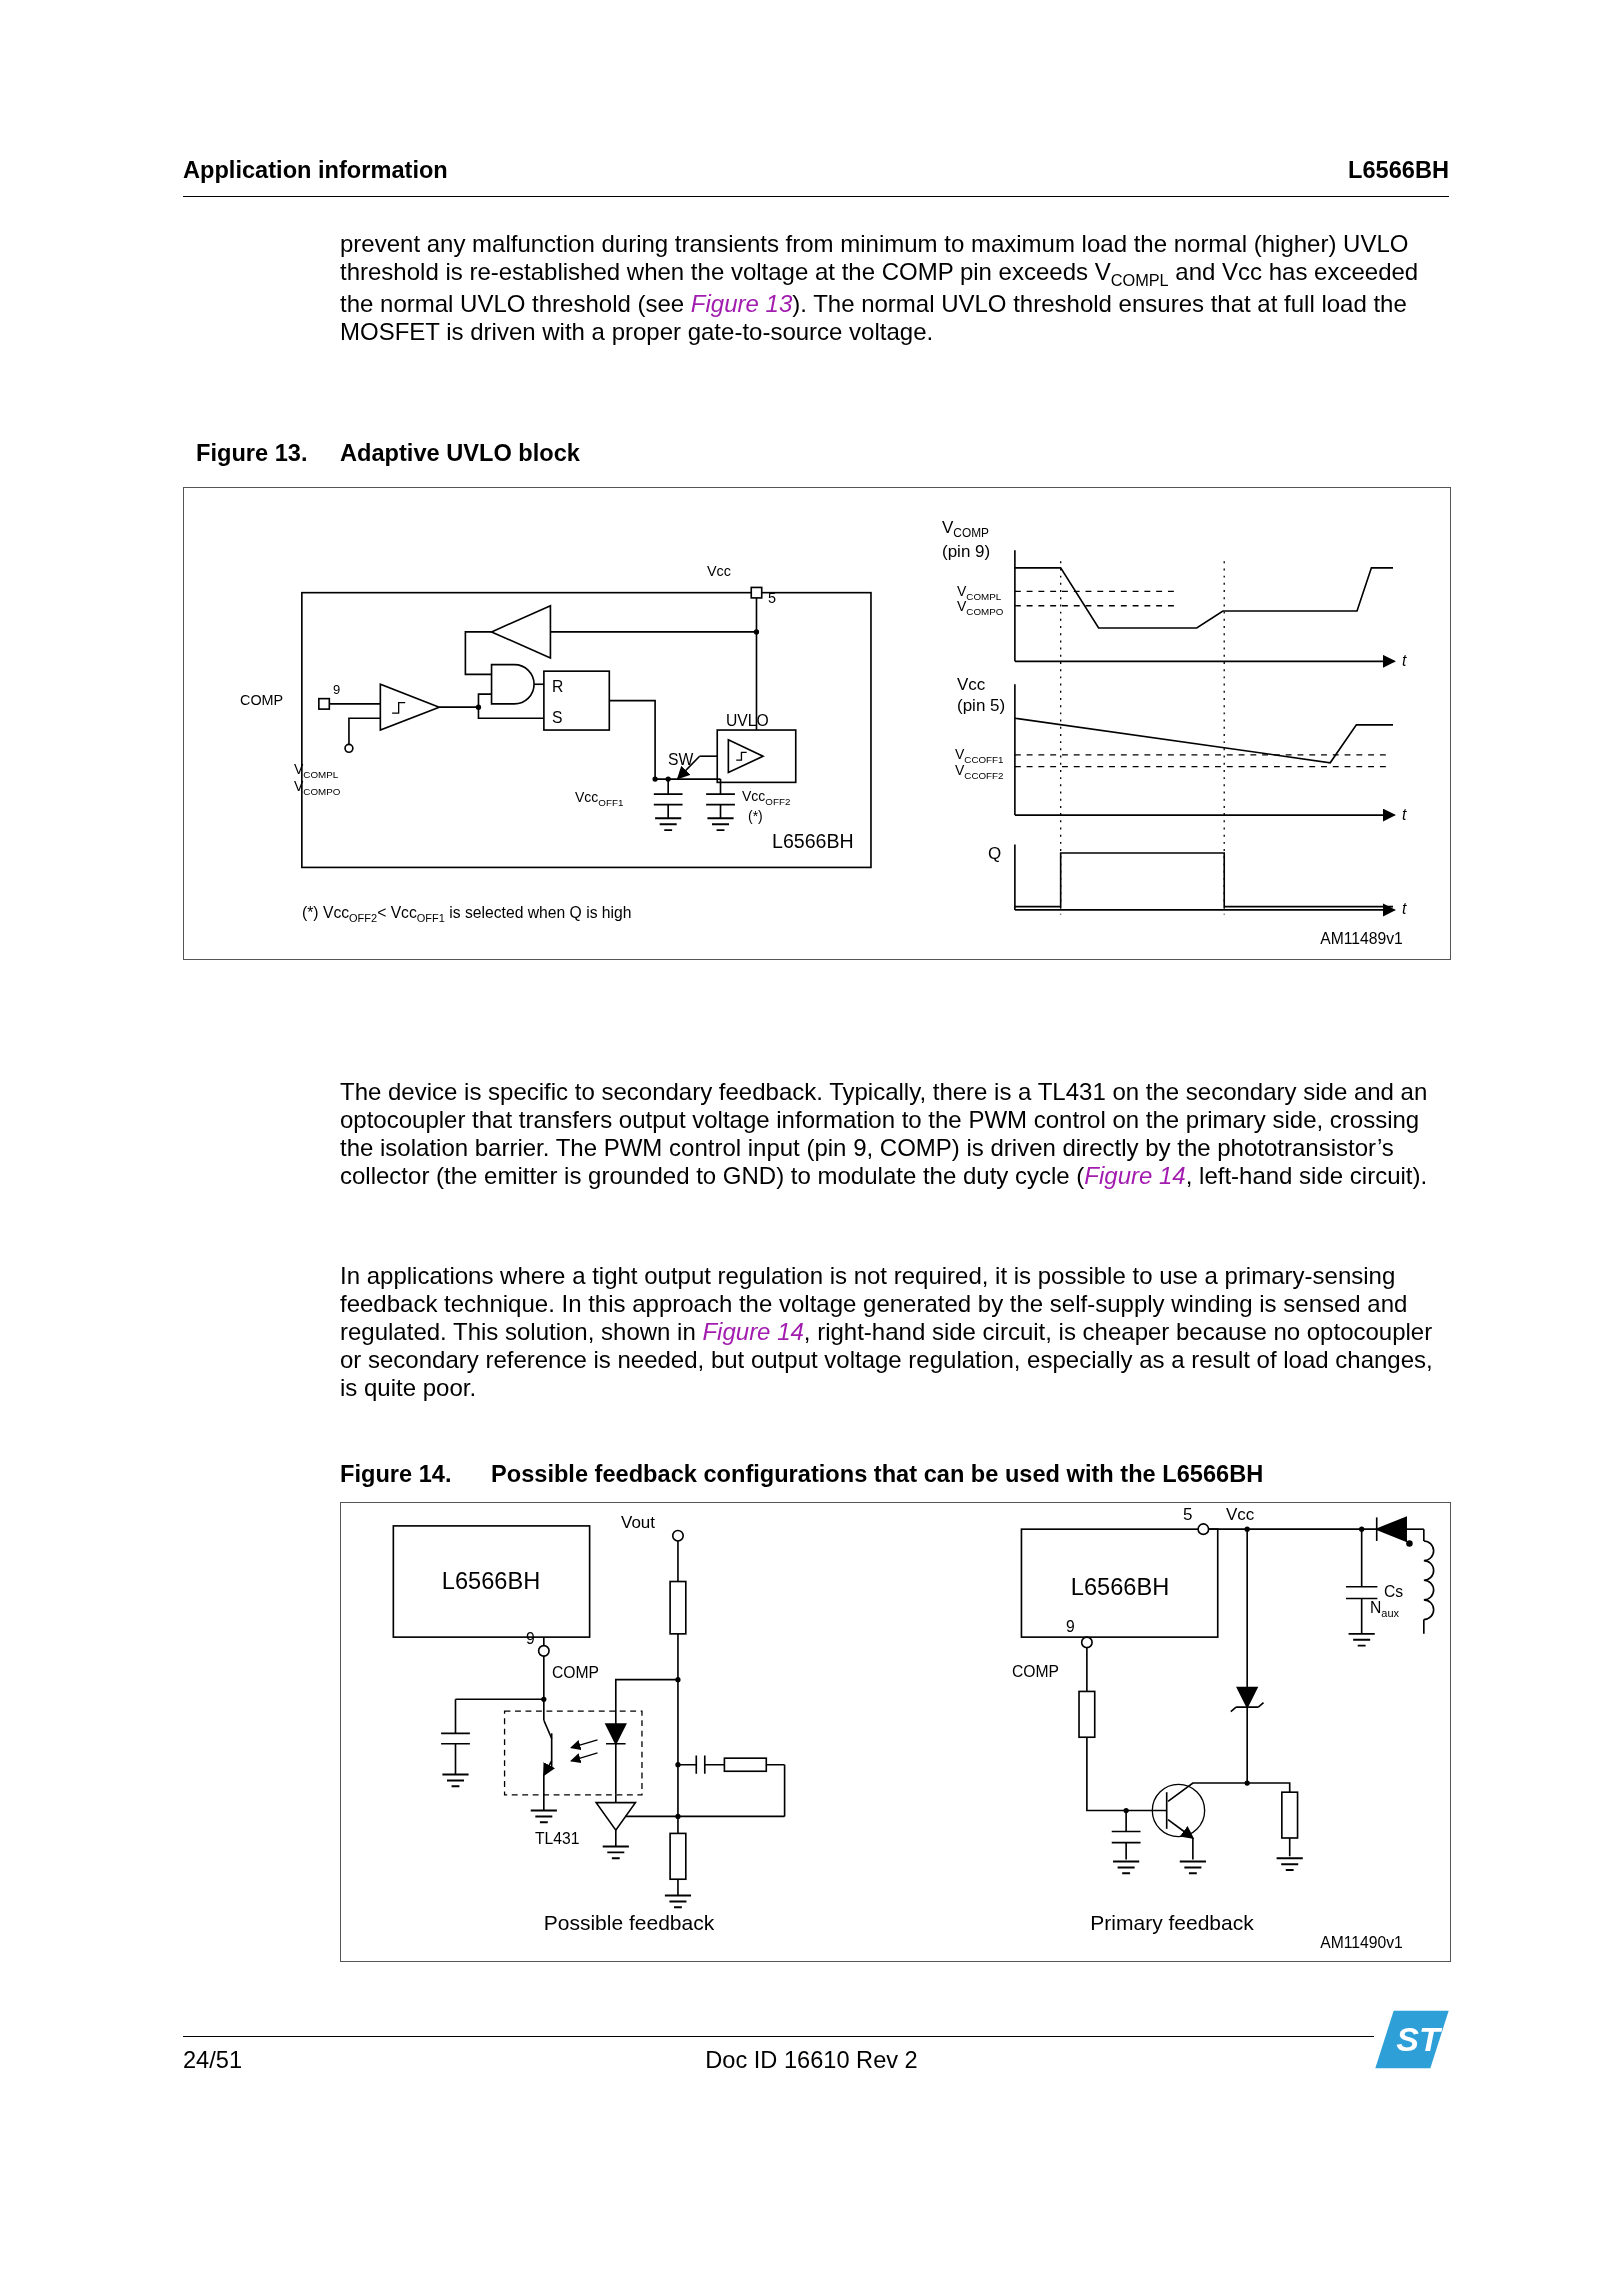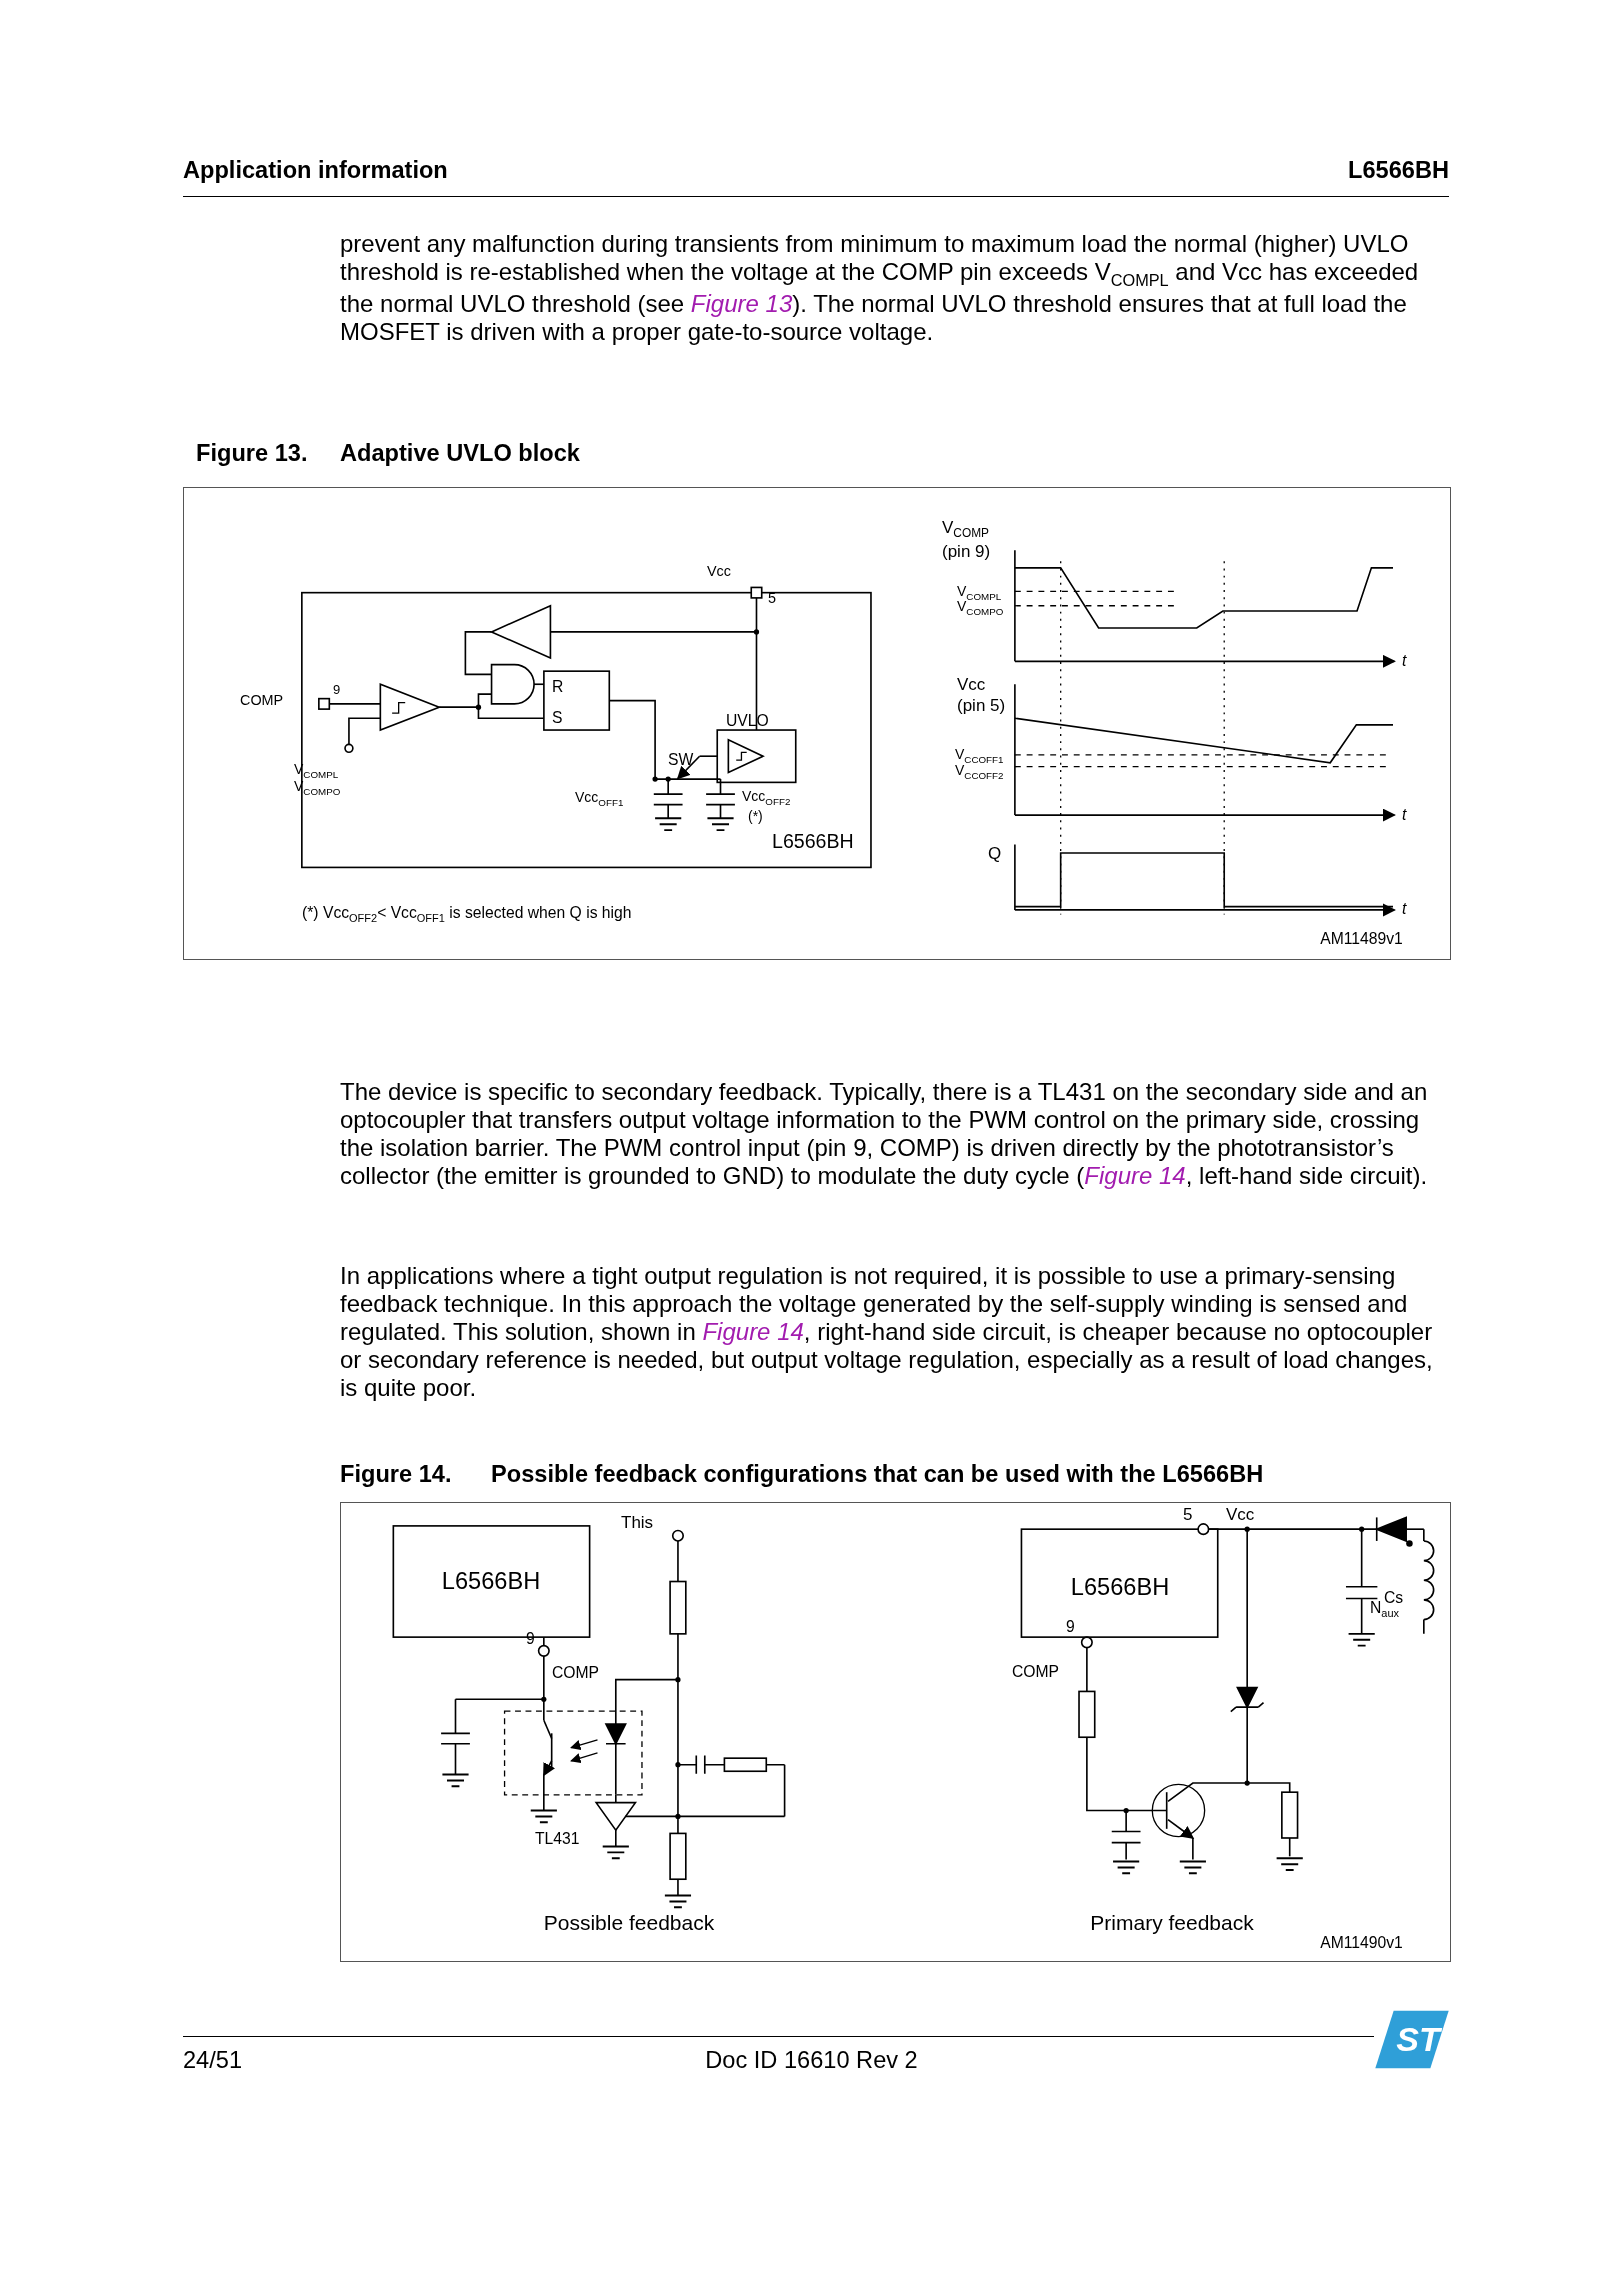--- a/index.html
+++ b/index.html
@@ -271,30 +271,30 @@
         <path d="M1140,358 V470 H1262"></path>
         <circle cx="1200" cy="470" r="4" fill="#000" stroke="none"></circle>
         <path d="M1200,470 V502 M1178,502 H1222 M1178,519 H1222 M1200,519 V545"></path>
         <use href="#gnd2" x="1200" y="548"></use>
       </g>
     </svg>
 
     <div class="chip-label" style="left:52px;top:65px;width:196px;">L6566BH</div>
     <div class="lbl" style="left:185px;top:127px;">9</div>
     <div class="lbl" style="left:211px;top:161px;">COMP</div>
-    <div class="lbl" style="left:280px;top:10.5px;font-size:17px;">This</div>
+    <div class="lbl" style="left:280px;top:10.5px;font-size:17px;">Vout</div>
     <div class="lbl" style="left:194px;top:327px;">TL431</div>
     <div class="circ-caption" style="left:177px;top:408px;width:222px;">Possible feedback</div>
 
     <div class="chip-label" style="left:681px;top:71px;width:196px;">L6566BH</div>
     <div class="lbl" style="left:842px;top:2.6px;font-size:17px;">5</div>
     <div class="lbl" style="left:885px;top:2.6px;font-size:17px;">Vcc</div>
     <div class="lbl" style="left:725px;top:115px;">9</div>
     <div class="lbl" style="left:671px;top:160px;">COMP</div>
-    <div class="lbl" style="left:1043px;top:86px;">Cs</div>
+    <div class="lbl" style="left:1043px;top:80px;">Cs</div>
     <div class="lbl" style="left:1029px;top:96px;"><span>N</span><sub>aux</sub></div>
     <div class="circ-caption" style="left:720px;top:408px;width:222px;">Primary feedback</div>
 
     <div class="watermark" style="left:955px;top:431px;width:131px;">AM11490v1</div>
   </div>
 
   <div class="rule" style="left:183px;top:2036px;width:1266px;"></div>
   <div class="footer-txt" style="left:183px;top:2047px;">24/51</div>
   <div class="footer-txt" style="left:550px;top:2047px;width:523px;text-align:center;">Doc ID 16610 Rev 2</div>
 

